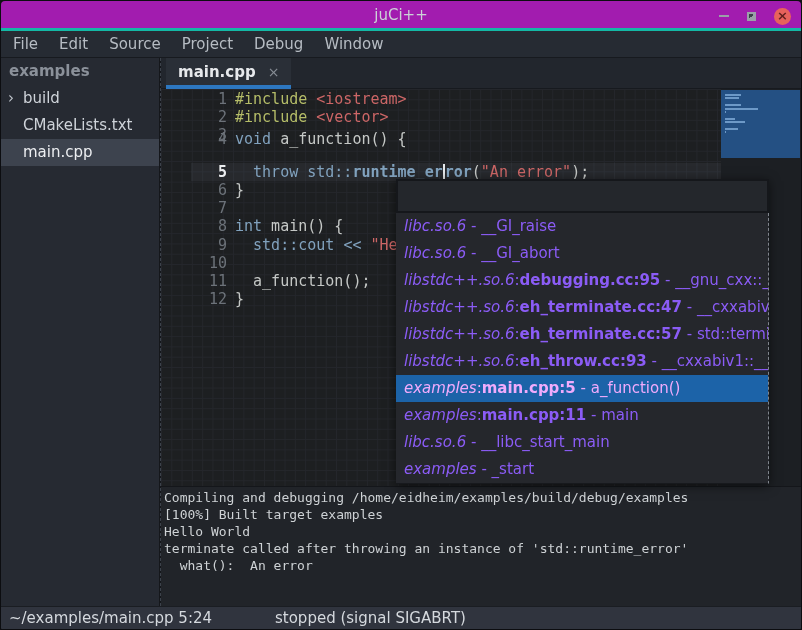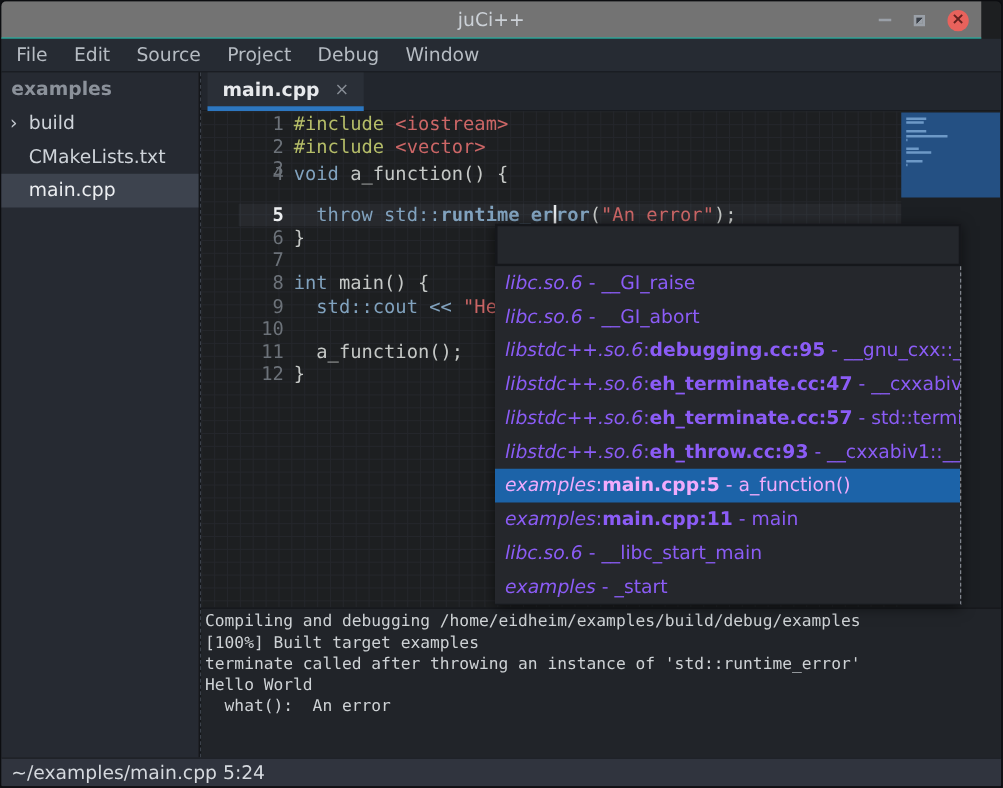--- a/index.html
+++ b/index.html
@@ -3,22 +3,22 @@
 <meta charset="utf-8">
 <style>
   * { margin:0; padding:0; box-sizing:border-box; }
   html,body { background:#101114; }
   .window {
     position:relative; width:802px; height:630px; overflow:hidden;
     font-family:"DejaVu Sans","Liberation Sans",sans-serif;
     background:#1d1f21; border:1px solid #0c0d10; border-radius:5px 5px 2px 2px;
   }
   
-  .titlebar { position:absolute; left:0; top:0; right:16px; height:30px;
-    background:#737373; border-bottom:1px solid #14b8a6;
+  .titlebar { position:absolute; left:0; top:0; right:0; height:30px;
+    background:#a21caf; border-bottom:3px solid #14b8a6;
     display:flex; align-items:center; justify-content:center; }
   .title { color:#ccd1d7; font-size:15px; }
   .win-controls { position:absolute; right:10px; top:0; height:30px; display:flex; align-items:center; gap:18px; }
   .btn-min { width:10px; height:2px; background:#9aa0a8; display:inline-block; }
   .btn-restore { width:9px; height:9px; border:2px solid #9aa0a8; display:inline-block;
     background:linear-gradient(135deg,#3a4049 50%,#9aa0a8 50%); }
   .btn-close { width:17px; height:17px; border-radius:50%; background:#e8625c; color:#64201e;
     font-size:13px; font-weight:bold; line-height:16px; text-align:center; display:inline-block; }
   
   .menubar { position:absolute; left:0; top:30px; right:0; height:27px; background:#262b33;
@@ -166,22 +166,23 @@
         <div class="bt-row selected"><span class="bt-mod">examples</span>:<span class="bt-loc">main.cpp:5</span> - a_function()</div>
         <div class="bt-row"><span class="bt-mod">examples</span>:<span class="bt-loc">main.cpp:11</span> - main</div>
         <div class="bt-row"><span class="bt-mod">libc.so.6</span> - __libc_start_main</div>
         <div class="bt-row"><span class="bt-mod">examples</span> - _start</div>
       </div>
   </div>
 
   <div class="terminal" id="terminal">
       <div class="term-line">Compiling and debugging /home/eidheim/examples/build/debug/examples</div>
       <div class="term-line">[100%] Built target examples</div>
+      <div class="term-line">Hello World</div>
       <div class="term-line">terminate called after throwing an instance of 'std::runtime_error'</div>
-      <div class="term-line">Hello World</div>
       <div class="term-line">  what():  An error</div>
     </div>
 
   <div class="statusbar">
     <span class="status-loc">~/examples/main.cpp 5:24</span>
+    <span class="status-debug">stopped (signal SIGABRT)</span>
   </div>
 
 </div>
 
 </body></html>

